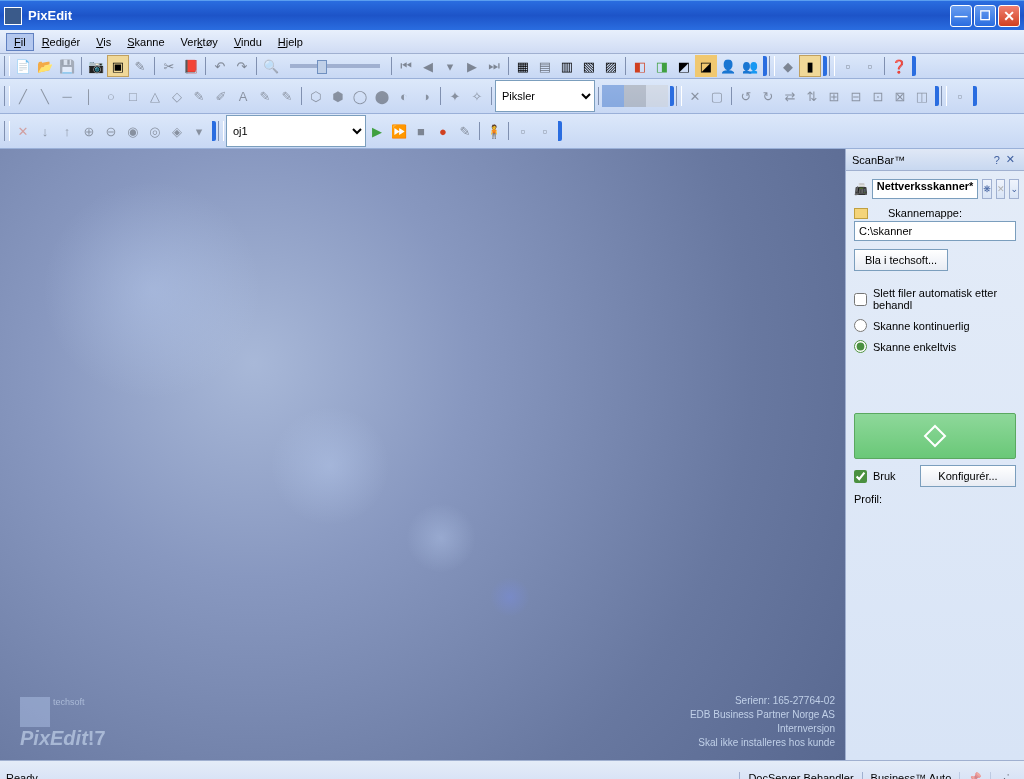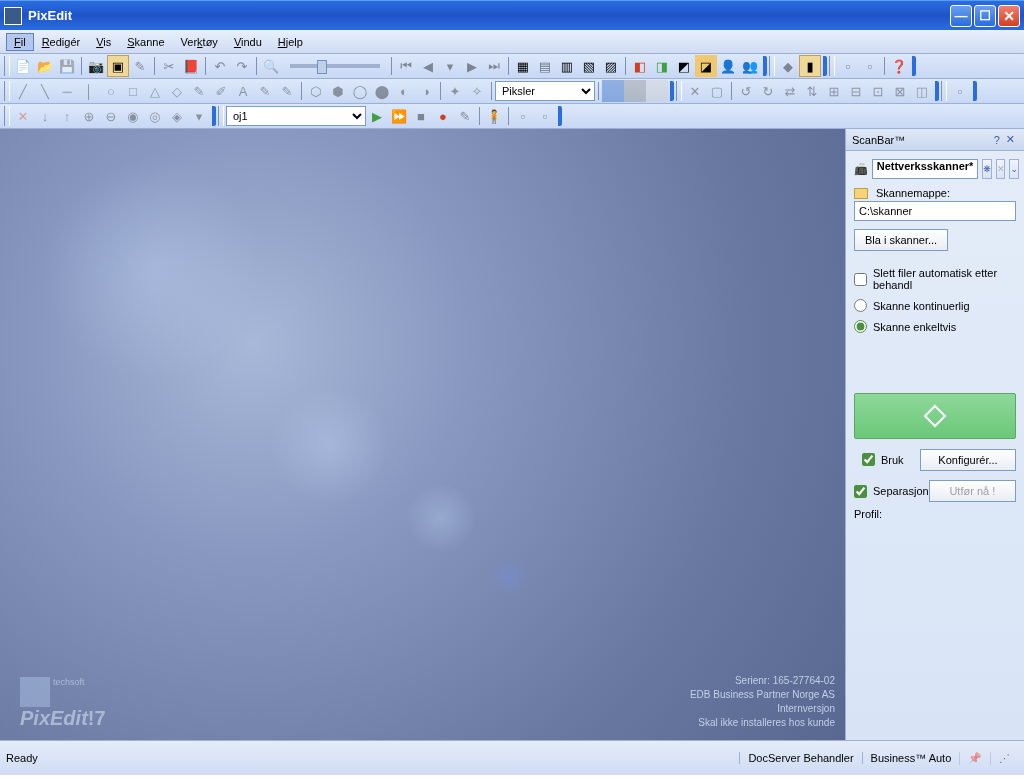--- a/index.html
+++ b/index.html
@@ -19,21 +19,21 @@
 .menubar .menu-item.active { background: #b4c8ef; border: 1px solid #6080c0; padding: 2px 7px; }
 .menubar .menu-item u { text-decoration: underline; }
 
 
 .toolbar-row { background: linear-gradient(to bottom, #dce8fa, #c8d8f4); border-bottom: 1px solid #9ab0d8; display: flex; align-items: center; padding: 1px 2px; min-height: 24px; }
 .tb-handle { width: 6px; height: 20px; border-left: 1px solid #8090b0; border-right: 1px solid #fff; margin: 0 2px; flex-shrink: 0; }
 .tb-btn { width: 22px; height: 22px; display: flex; align-items: center; justify-content: center; cursor: pointer; border: 1px solid transparent; margin: 0; font-size: 13px; flex-shrink: 0; }
 .tb-btn.active { background: #f0d898; border: 1px solid #c0a060; }
 .tb-sep { width: 1px; height: 18px; background: #8090b0; margin: 0 3px; flex-shrink: 0; }
 .tb-end { width: 4px; height: 20px; background: #2a6de0; border-radius: 0 2px 2px 0; margin-left: 2px; flex-shrink: 0; }
-.tb-combo { height: 20px; font-size: 11px; border: 1px solid #7b9ebd; background: #fff; padding: 0 2px; flex-shrink: 0; }
+.tb-combo { height: 32px; font-size: 11px; border: 1px solid #7b9ebd; background: #fff; padding: 0 2px; flex-shrink: 0; }
 .tb-slider { width: 90px; height: 4px; background: #a0b0d0; position: relative; margin: 0 8px; flex-shrink: 0; }
 .tb-slider::after { content: ''; position: absolute; left: 30%; top: -4px; width: 8px; height: 12px; background: #c0d0e8; border: 1px solid #7090c0; }
 
 
 .main-area { display: flex; height: calc(779px - 30px - 24px - 24px - 24px - 24px - 24px - 18px); }
 .canvas-area { flex: 1; background: radial-gradient(circle at 30% 35%, #a8b8d8 0%, #8898c0 30%, #6878a0 70%, #586890 100%); position: relative; overflow: hidden; }
 .lens-flare { position: absolute; border-radius: 50%; background: radial-gradient(circle, rgba(200,220,255,0.3), transparent 70%); }
 .watermark { position: absolute; bottom: 10px; left: 20px; color: #c0d0e8; opacity: 0.7; }
 .watermark .logo-icon { display: inline-block; width: 30px; height: 30px; background: rgba(200,220,255,0.5); vertical-align: middle; }
 .watermark .brand { font-size: 20px; font-style: italic; font-weight: bold; }
@@ -42,21 +42,21 @@
 
 .scanbar { width: 179px; background: linear-gradient(to bottom, #e4ecf8, #d8e4f6); border-left: 1px solid #a0b0d0; display: flex; flex-direction: column; }
 .scanbar-title { height: 22px; background: linear-gradient(to bottom, #e0e8f6, #c8d8f0); padding: 0 6px; display: flex; align-items: center; font-size: 11px; border-bottom: 1px solid #a0b0d0; }
 .scanbar-title .spacer { flex: 1; }
 .scanbar-title .tb-icon { cursor: pointer; padding: 0 3px; color: #4060a0; }
 .scanbar-body { padding: 8px; }
 .scanner-row { display: flex; align-items: center; gap: 4px; margin-bottom: 8px; }
 .scanner-select { flex: 1; height: 20px; border: 1px solid #7b9ebd; background: #fff; padding: 0 4px; font-weight: bold; font-size: 11px; }
 .mini-btn { width: 18px; height: 20px; border: 1px solid #a0b0d0; background: linear-gradient(to bottom, #f0f4fc, #d8e4f6); display: flex; align-items: center; justify-content: center; font-size: 9px; cursor: pointer; color: #4060a0; }
 .mini-btn.disabled { color: #b0b0b0; }
-.sb-label { display: flex; align-items: center; gap: 8px; margin-bottom: 2px; }
+.sb-label { display: flex; align-items: center; gap: 20px; margin-bottom: 2px; }
 .folder-icon { width: 14px; height: 11px; background: #f4d47a; border: 1px solid #c0a040; }
 .text-input { width: 100%; height: 20px; border: 1px solid #7b9ebd; background: #fff; padding: 0 4px; font-size: 11px; margin-bottom: 8px; }
 .btn { height: 22px; padding: 0 10px; border: 1px solid #7b9ebd; background: linear-gradient(to bottom, #fff, #e8ecf4); font-size: 11px; cursor: pointer; }
 .btn.disabled { color: #a0a0a0; }
 .checkbox-row, .radio-row { display: flex; align-items: center; gap: 6px; margin: 8px 0; }
 .checkbox-row input, .radio-row input { width: 13px; height: 13px; }
 .green-accent { accent-color: #4a9040; }
 .big-green-btn { width: 100%; height: 46px; background: linear-gradient(to bottom, #8ed89a, #6ac878); border: 1px solid #5aa860; border-radius: 2px; display: flex; align-items: center; justify-content: center; color: #fff; font-size: 20px; cursor: pointer; margin-top: 60px; margin-bottom: 4px; }
 .divider-label { text-align: center; color: #2050a0; padding: 6px 0; border-top: 1px solid #b0c0e0; margin-top: 4px; }
 .row-split { display: flex; align-items: center; justify-content: space-between; margin: 6px 0; }
@@ -254,21 +254,21 @@
         <div class="scanner-select">Nettverksskanner*</div>
         <div class="mini-btn">❋</div>
         <div class="mini-btn disabled">✕</div>
         <div class="mini-btn">⌄</div>
       </div>
       <div class="sb-label">
         <span class="folder-icon"></span>
         <span>Skannemappe:</span>
       </div>
       <input class="text-input" value="C:\skanner" style="">
-      <button class="btn">Bla i skanner...</button>
+      <button class="btn">Bla i techsoft...</button>
 
       <div class="checkbox-row" style="margin-top:16px">
         <input type="checkbox" style="">
         <span>Slett filer automatisk etter behandl</span>
       </div>
       <div class="radio-row">
         <input type="radio" name="scanmode" class="green-accent" style="">
         <span>Skanne kontinuerlig</span>
       </div>
       <div class="radio-row">
@@ -277,32 +277,25 @@
       </div>
 
       <div class="big-green-btn">
         <svg width="24" height="24">
             <path d="M12 2 L22 12 L12 22 L2 12 Z" fill="none" stroke="#fff" stroke-width="2"></path>
           </svg>
       </div>
 
 
       <div class="row-split">
-        <label class="checkbox-row" style="margin:8px">
+        <label class="checkbox-row" style="margin:0">
           <input type="checkbox" checked="" class="green-accent" style="">
           <span>Bruk</span>
         </label>
         <button class="btn" style="width:96px">Konfigurér...</button>
-      </div>
-      <div class="row-split">
-        <label class="checkbox-row" style="margin:0">
-          <input type="checkbox" checked="" class="green-accent" style="">
-          <span>Separasjon</span>
-        </label>
-        <button class="btn disabled" style="width:96px">Utfør nå !</button>
       </div>
       <div style="margin-top:4px">Profil:</div>
     </div>
   </div>
 </div>
 
 <div class="statusbar">
   <span>Ready</span>
   <span class="spacer"></span>
   <span class="status-seg">DocServer Behandler</span>

